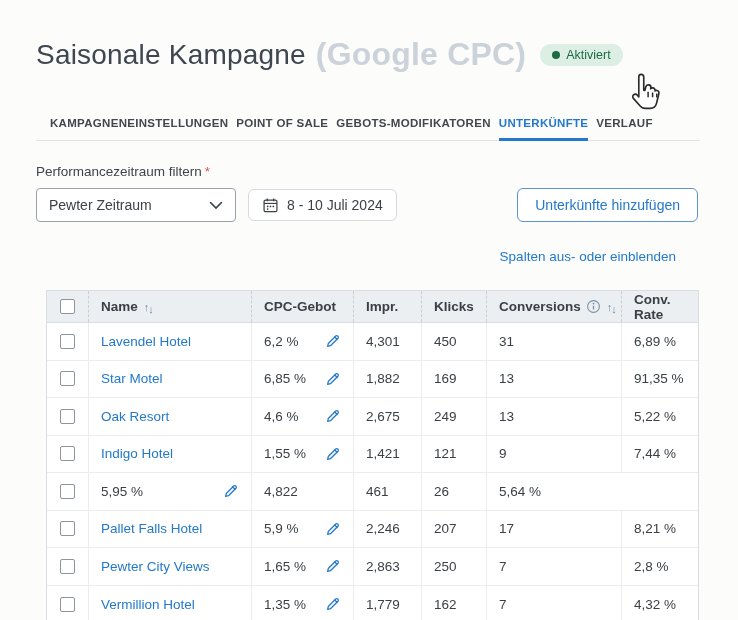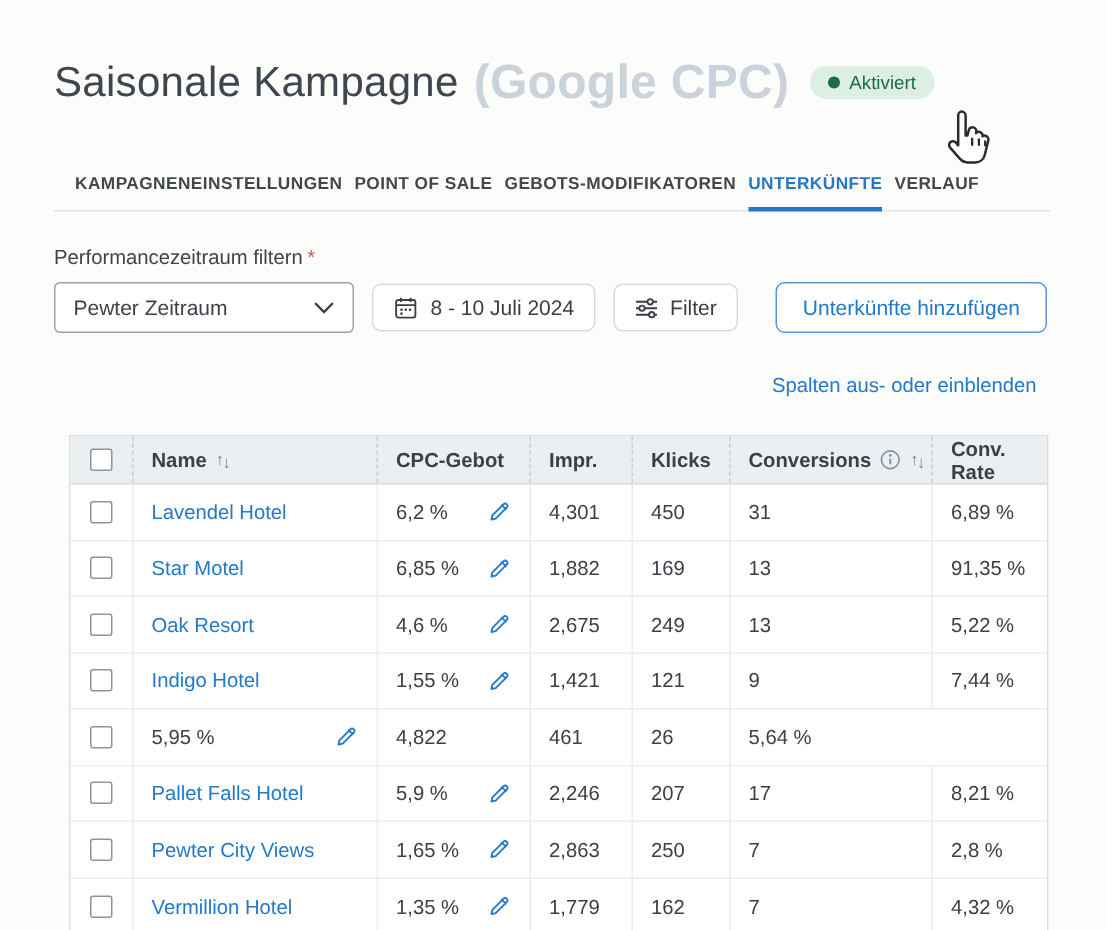--- a/index.html
+++ b/index.html
@@ -31,21 +31,21 @@
   .filter-label .req{color:#d05c5c;margin-left:3px}
   .controls{position:absolute;left:36px;top:188px;display:flex;align-items:center;gap:12px}
   .select{width:200px;height:34px;border:1px solid #9aa1a9;border-radius:4px;background:#fff;
     display:flex;align-items:center;justify-content:space-between;padding:0 12px;font-size:14px;cursor:pointer}
   .btn{height:32px;border:1px solid #d7dbdf;border-radius:6px;background:#fff;
     display:inline-flex;align-items:center;gap:8px;padding:0 13px;font-size:14px;color:#3a3f45;cursor:pointer}
   .btn svg,.select svg{flex:none}
   .add-btn{position:absolute;right:40px;top:188px;height:34px;display:inline-flex;align-items:center;
     padding:0 17px;background:#fff;border:1px solid #5b94d6;border-radius:6px;
     color:var(--link);font-size:14px;cursor:pointer}
-  .columns-link{position:absolute;right:47px;top:249px;color:var(--link);font-size:13.5px;cursor:pointer}
+  .columns-link{position:absolute;right:62px;top:249px;color:var(--link);font-size:13.5px;cursor:pointer}
   
   .table{position:absolute;left:46px;top:290px;width:653px;background:#fff;border:1px solid var(--border)}
   .grid{display:grid;grid-template-columns:41px 163px 102px 68px 65px 135px 77px}
   .thead{background:var(--header-bg);height:32px;border-bottom:1px solid var(--border)}
   .thead>div{display:flex;align-items:center;padding-left:12px;font-size:13.5px;font-weight:700;color:#3b4046}
   .thead>div+div{border-left:1px dashed var(--dash)}
   .tr{height:37.5px;border-bottom:1px solid var(--row-border)}
   .tr>div{display:flex;align-items:center;padding-left:12px;font-size:13.5px;color:#3b4046}
   .tr>div+div{border-left:1px solid var(--row-border)}
   .tr:last-child{border-bottom:none}
@@ -98,31 +98,20 @@
       <line x1="5.6" y1="1.6" x2="5.6" y2="4.6" stroke="#3a3f45" stroke-width="1.3"></line>
       <line x1="12.4" y1="1.6" x2="12.4" y2="4.6" stroke="#3a3f45" stroke-width="1.3"></line>
       <line x1="2.2" y1="6.8" x2="15.8" y2="6.8" stroke="#3a3f45" stroke-width="1.2"></line>
       <circle cx="6" cy="10" r=".9" fill="#3a3f45"></circle>
         <circle cx="9" cy="10" r=".9" fill="#3a3f45"></circle>
       <circle cx="12" cy="10" r=".9" fill="#3a3f45"></circle>
         <circle cx="6" cy="12.8" r=".9" fill="#3a3f45"></circle>
     </svg>
     <span>8 - 10 Juli 2024</span>
   </button>
-  <button class="btn">
-    <svg width="16" height="15" viewBox="0 0 16 15">
-      <line x1="1" y1="3.2" x2="15" y2="3.2" stroke="#3a3f45" stroke-width="1.3"></line>
-      <line x1="1" y1="7.5" x2="15" y2="7.5" stroke="#3a3f45" stroke-width="1.3"></line>
-      <line x1="1" y1="11.8" x2="15" y2="11.8" stroke="#3a3f45" stroke-width="1.3"></line>
-      <circle cx="10.5" cy="3.2" r="1.8" fill="#fff" stroke="#3a3f45" stroke-width="1.2"></circle>
-      <circle cx="5" cy="7.5" r="1.8" fill="#fff" stroke="#3a3f45" stroke-width="1.2"></circle>
-      <circle cx="11.5" cy="11.8" r="1.8" fill="#fff" stroke="#3a3f45" stroke-width="1.2"></circle>
-    </svg>
-    <span>Filter</span>
-  </button>
 </div>
 
 <button class="add-btn">Unterkünfte hinzufügen</button>
 <div class="columns-link">Spalten aus- oder einblenden</div>
 
 <div class="table">
   <div class="grid thead">
     <div class="col-check">
       <div class="checkbox"></div>
     </div>

